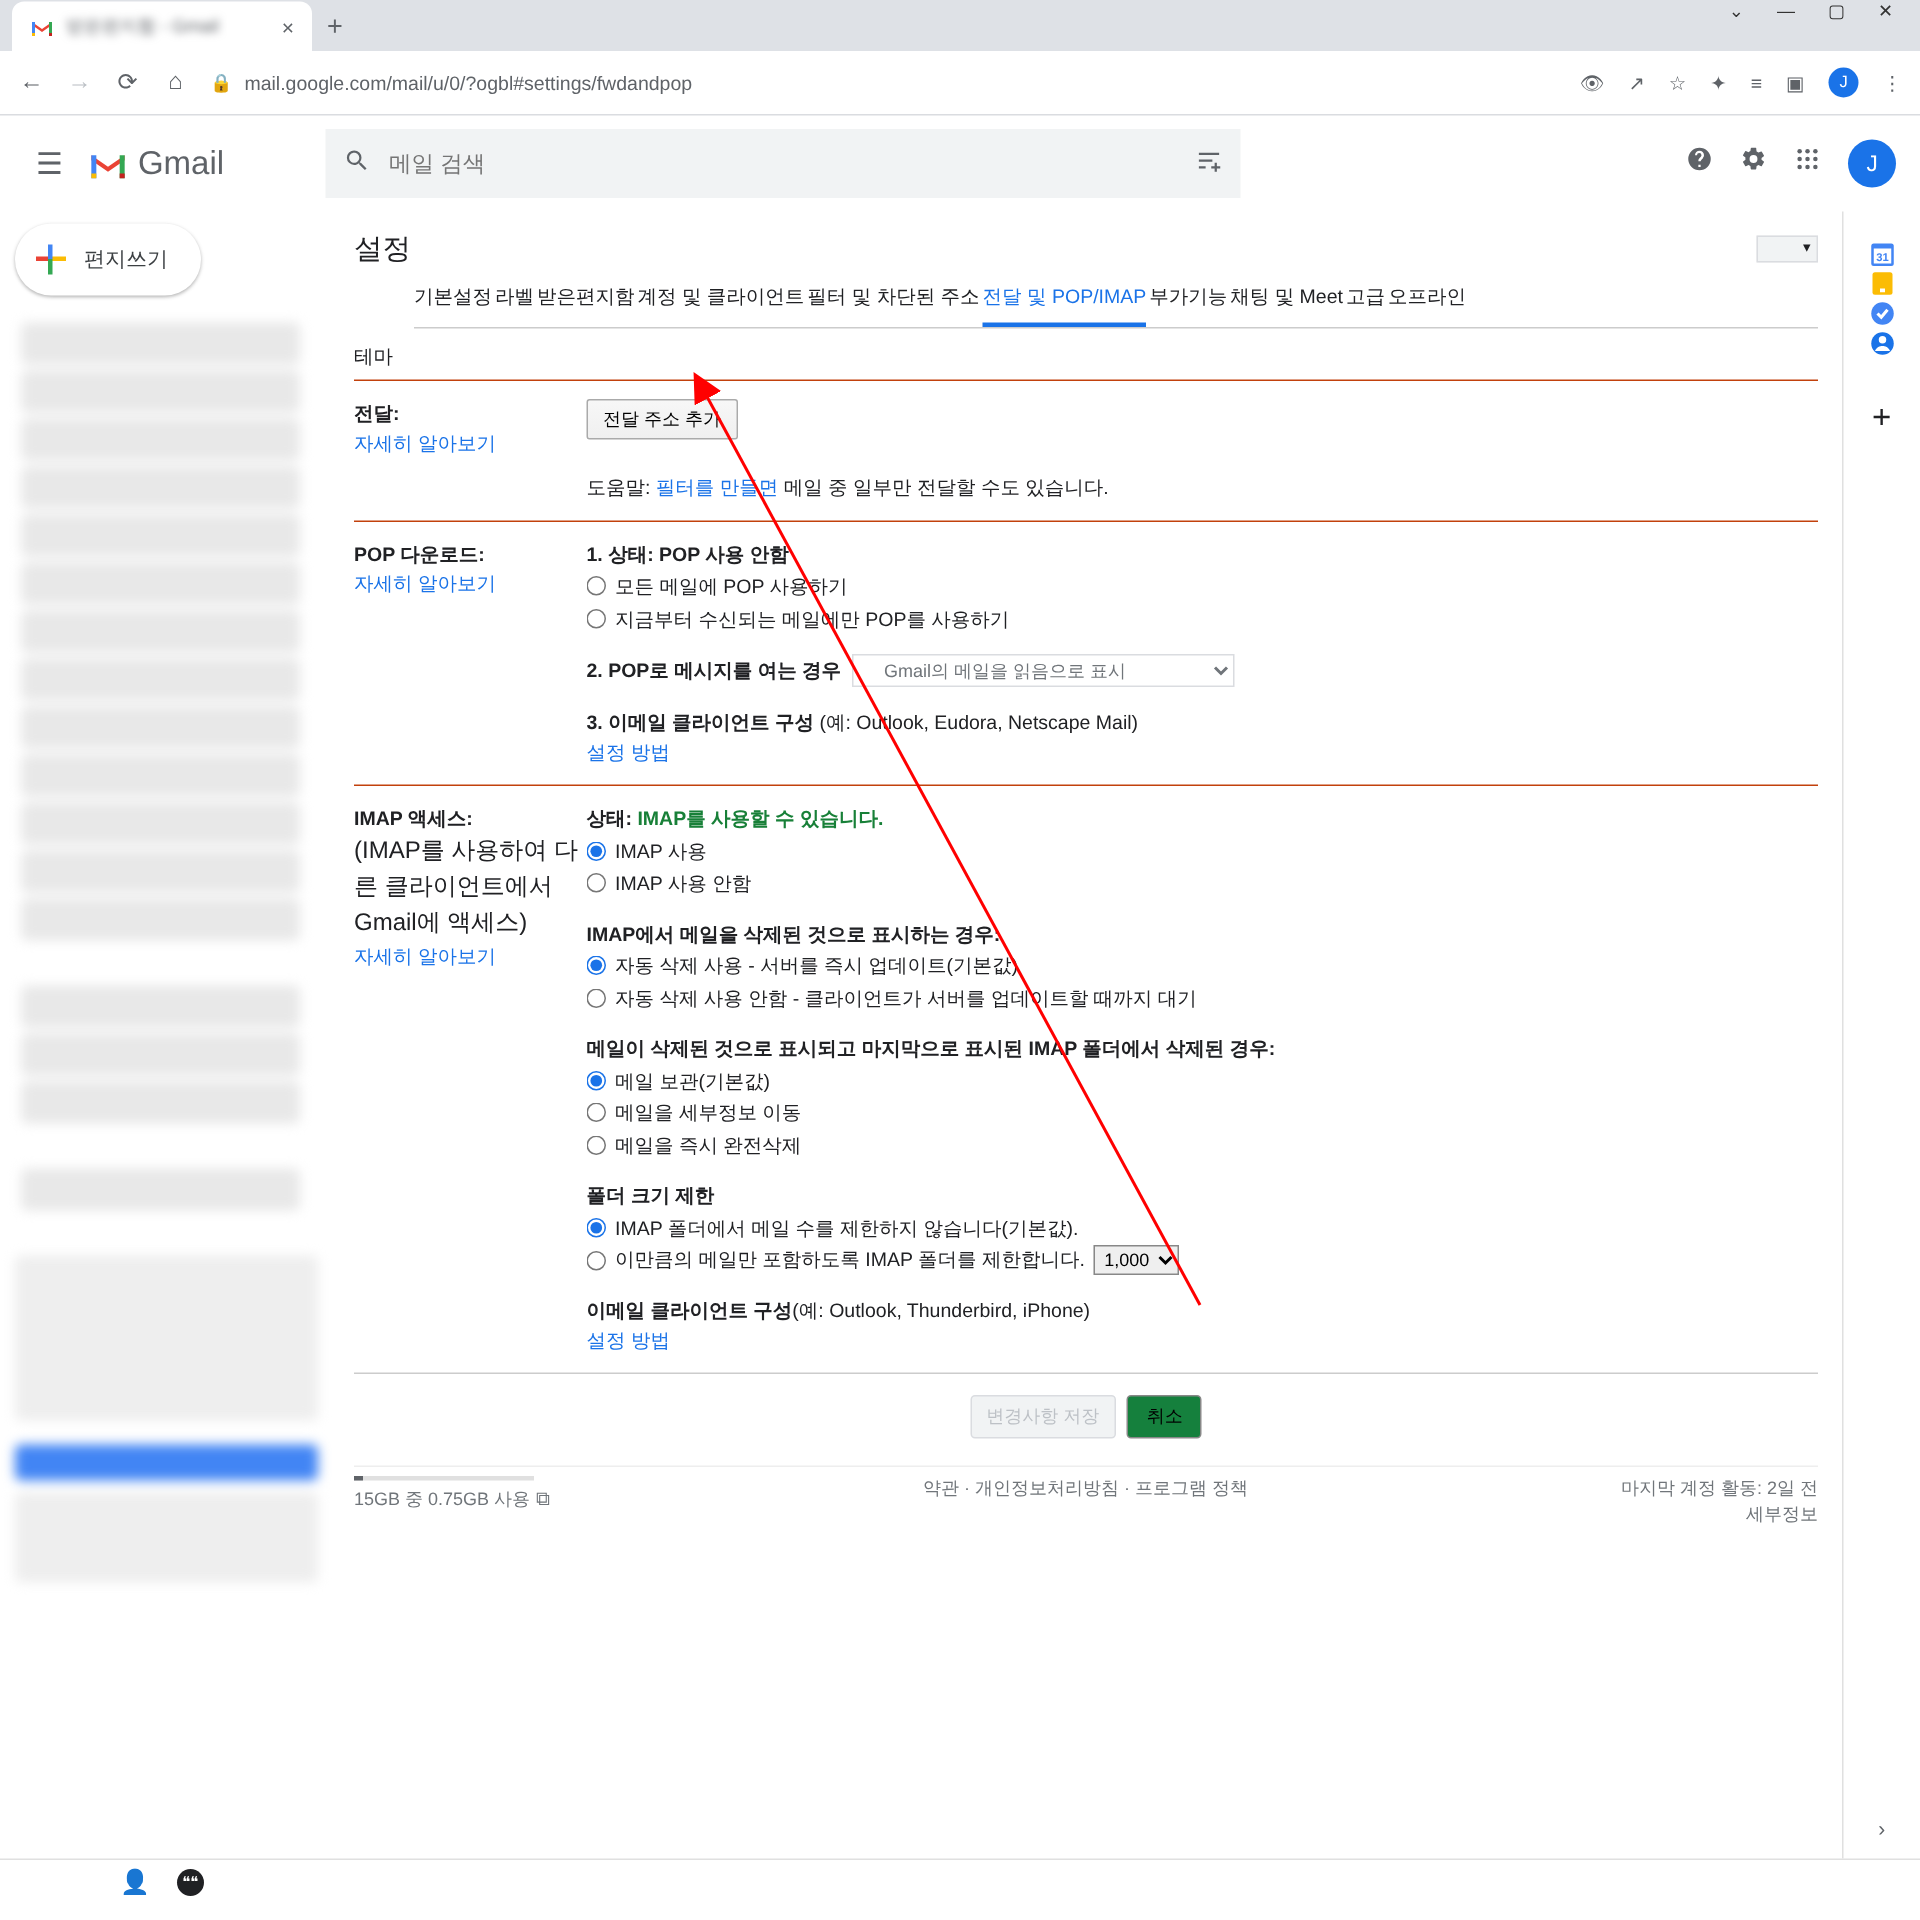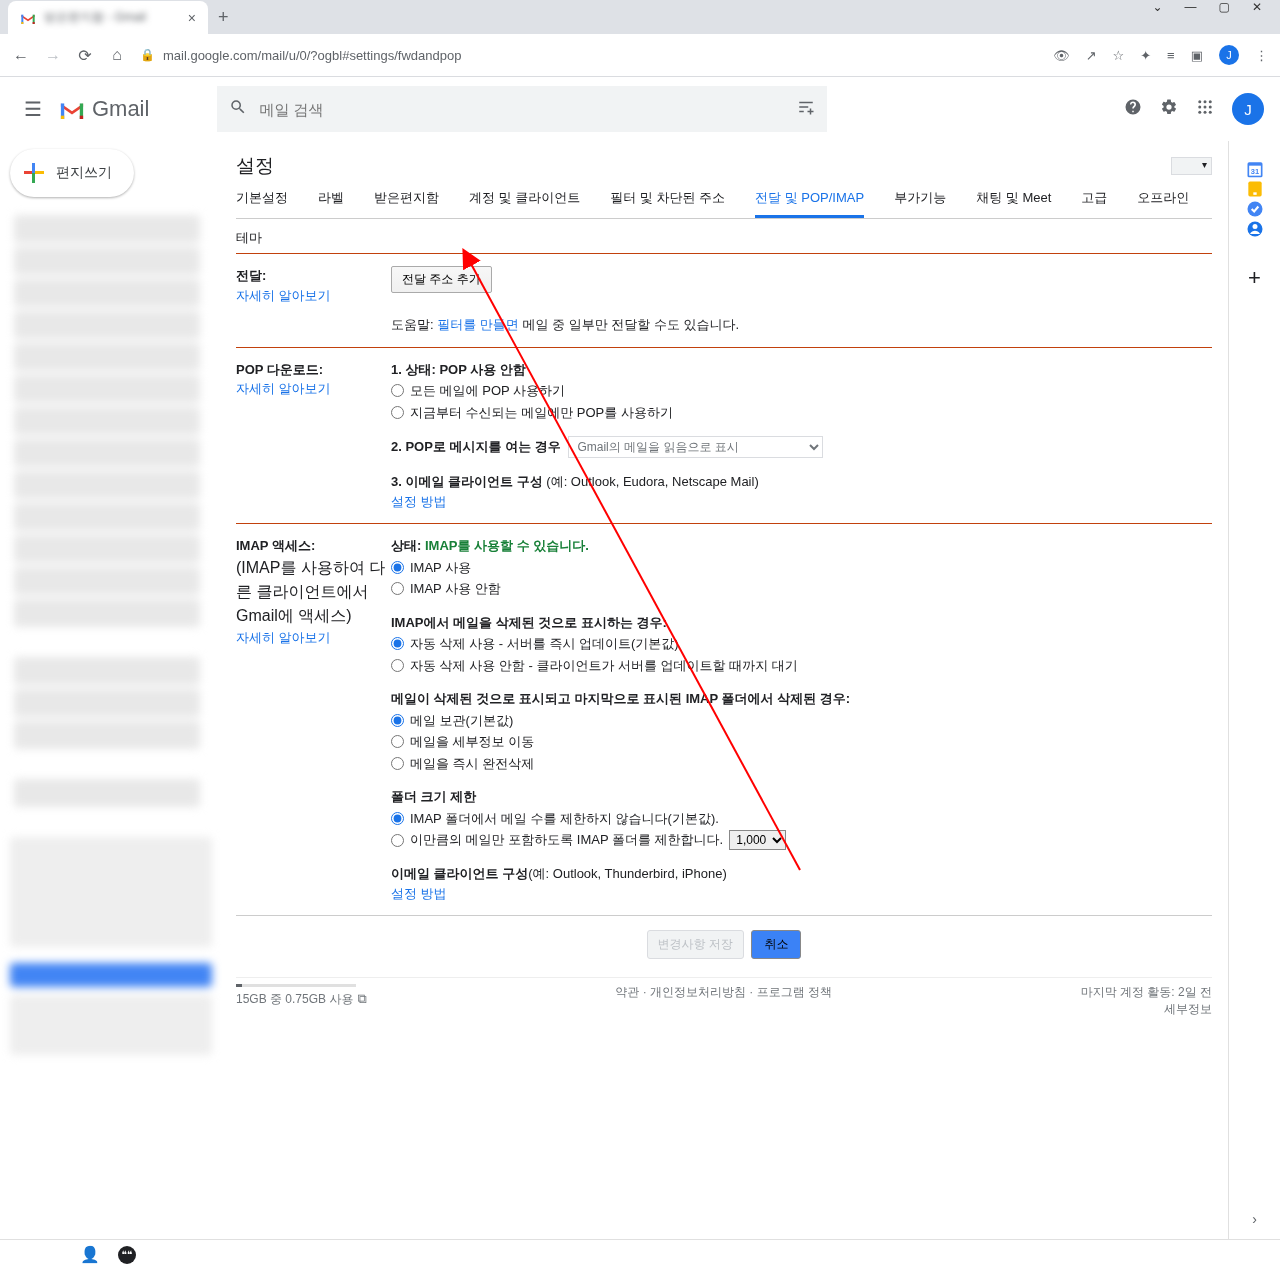--- a/index.html
+++ b/index.html
@@ -49,21 +49,21 @@
 .sb-chat { margin-top: 30px; height: 110px; background: #eee; border-radius: 4px; }
 .sb-blue { margin-top: 16px; height: 24px; background: #4285f4; border-radius: 4px; }
 .sb-rows { height: 60px; background: #eee; margin-top: 8px; border-radius: 4px; }
 
 .content-settings { flex: 1; padding: 12px 16px 0 16px; overflow: auto; }
 .settings-title-row { display: flex; align-items: center; justify-content: space-between; margin-bottom: 10px; }
 .settings-title { font-size: 19px; color: #202124; }
 .lang-select { background: #f1f3f4; border: 1px solid #dadce0; padding: 2px 16px 2px 8px; font-size: 11px; position: relative; }
 .lang-select::after { content: '▾'; position: absolute; right: 4px; top: 1px; font-size: 10px; }
 
-.tabs-row { display: flex; flex-wrap: wrap; gap: 30px; border-bottom: 1px solid #ccc; font-size: 13px; }
+.tabs-row { display: flex; flex-wrap: wrap; gap: 2px; border-bottom: 1px solid #ccc; font-size: 13px; margin-left: 40px; }
 .tab-link { color: #1a73e8; padding-bottom: 8px; cursor: pointer; white-space: nowrap; }
 .tab-link.dim { color: #202124; }
 .tab-link.active { color: #1a73e8; border-bottom: 3px solid #1a73e8; font-weight: 500; }
 .tabs-row2 { margin-top: 10px; margin-bottom: 6px; }
 
 .settings-section { display: flex; border-top: 1px solid #c2410c; padding: 12px 0; font-size: 13px; line-height: 1.5; }
 .settings-section:first-of-type { border-top: 1px solid #ccc; margin-top: 12px; }
 .sec-label { width: 155px; flex-shrink: 0; }
 .sec-label b { font-weight: bold; }
 .sec-label .learn { color: #1a73e8; font-size: 13px; }
@@ -71,26 +71,26 @@
 .sec-body { flex: 1; }
 .btn-std { background: linear-gradient(#f7f7f7,#f0f0f0); border: 1px solid #aaa; border-radius: 2px; padding: 4px 10px; font-size: 12px; cursor: pointer; }
 .tip-row { margin-top: 22px; }
 .tip-row .lbl { color: #202124; }
 .link { color: #1a73e8; cursor: pointer; }
 .radio-row { display: flex; align-items: center; gap: 6px; margin: 2px 0; }
 .radio-row input[type=radio] { accent-color: #1a73e8; }
 .subhead { font-weight: bold; margin-top: 14px; }
 .subhead.first { margin-top: 0; }
 .green { color: #188038; font-weight: bold; }
-select.inline-select { border: 1px solid #dadce0; background: #fff; font-size: 12px; padding: 2px 4px; color: #70757a; width: 255px; }
+select.inline-select { border: 1px solid #dadce0; background: #fff; font-size: 12px; padding: 2px 16px; color: #70757a; width: 255px; }
 select.small-select { border: 1px solid #888; font-size: 12px; padding: 1px 2px; }
 
 .save-row { text-align: center; padding: 14px 0; border-top: 1px solid #ccc; }
 .btn-save { background: #f1f3f4; border: 1px solid #dadce0; color: #bdc1c6; padding: 5px 10px; font-size: 12px; border-radius: 3px; }
-.btn-cancel { background: #3b82f6; border: 1px solid #888; padding: 5px 12px; font-size: 12px; border-radius: 3px; margin-left: 4px; }
+.btn-cancel { background: #15803d; border: 1px solid #888; padding: 5px 12px; font-size: 12px; border-radius: 3px; margin-left: 4px; }
 
 .footer { display: flex; justify-content: space-between; font-size: 12px; color: #70757a; padding: 6px 0 0; border-top: 1px solid #eee; margin-top: 4px; }
 .footer .quota { }
 .footer .center { text-align: center; }
 .footer .right { text-align: right; }
 .quota-bar { width: 120px; height: 3px; background: #e0e0e0; margin-bottom: 4px; }
 .quota-bar .fill { width: 6px; height: 3px; background: #5f6368; }
 .ext-icon { font-size: 13px; margin-left: 4px; }
 
 .sidebar-right { width: 52px; border-left: 1px solid #e0e0e0; display: flex; flex-direction: column; align-items: center; padding-top: 18px; font-size: 18px; }

